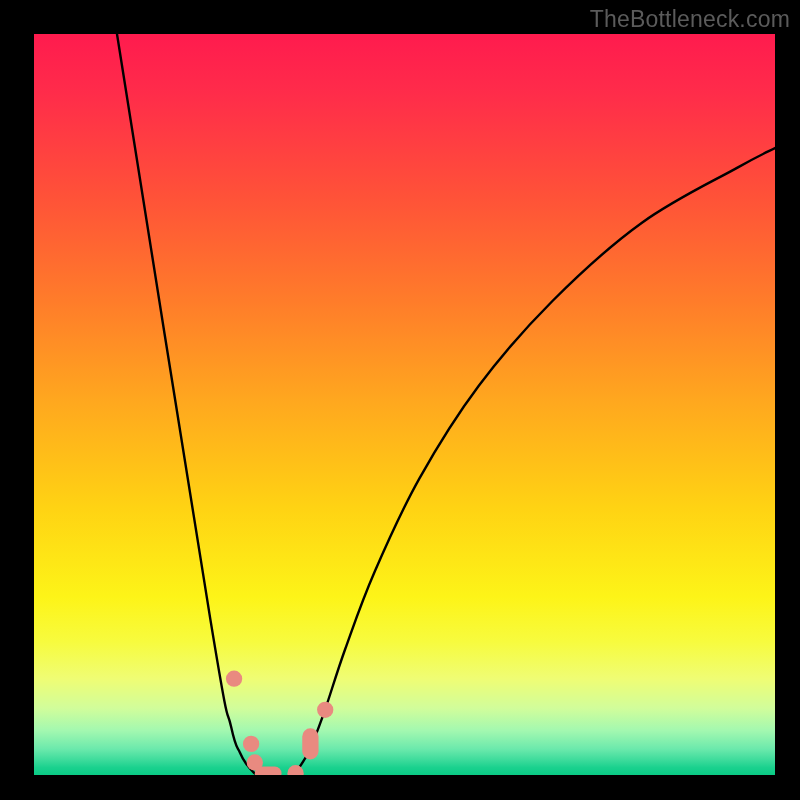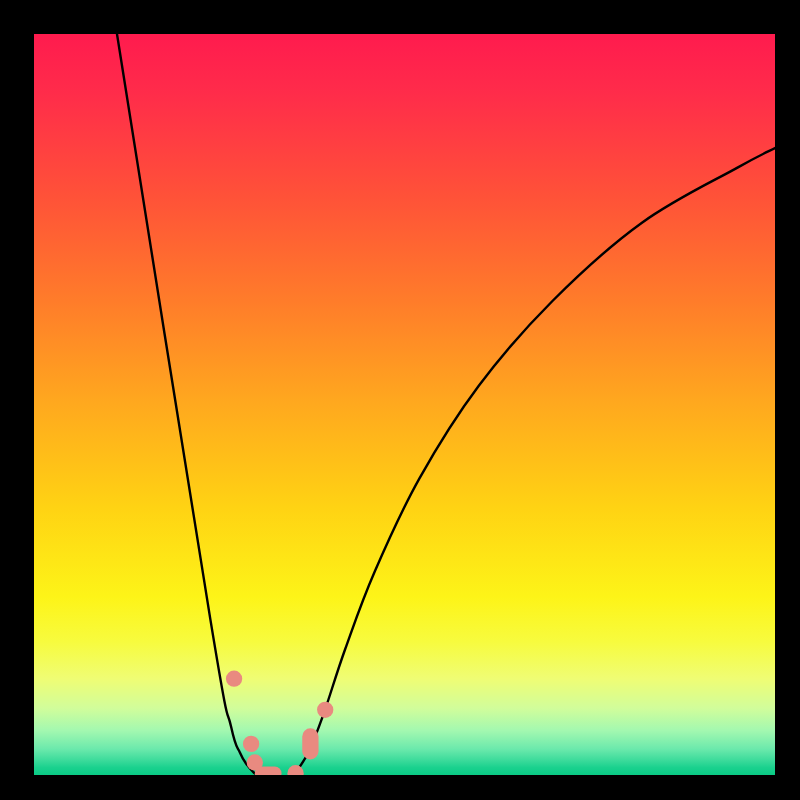--- a/index.html
+++ b/index.html
@@ -79,13 +79,14 @@
         <path d="M 260.83 739.52 C 263.23 735.78, 269.10 729.17, 274.17 718.77 C 279.24 708.37, 282.32 700.39, 288.99 681.72 C 295.66 663.05, 301.88 641.04, 311.22 615.03 C 320.56 589.02, 327.52 567.90, 340.86 537.23 C 354.20 506.55, 366.65 477.94, 385.32 444.60 C 403.99 411.25, 420.59 383.99, 444.60 351.97 C 468.61 319.96, 489.36 296.10, 518.70 266.76 C 548.04 237.42, 574.27 212.96, 607.62 188.96 C 640.97 164.95, 679.94 146.85, 703.95 133.38 C 727.96 119.91, 734.33 117.58, 741.00 114.11" fill="none" stroke="#000000" stroke-width="2.4" stroke-linecap="round"></path>
         <circle cx="200.07" cy="644.67" r="8.15" fill="#e98a80" stroke="#d77668" stroke-width="0"></circle>
         <circle cx="217.11" cy="709.88" r="8.15" fill="#e98a80" stroke="#d77668" stroke-width="0"></circle>
         <circle cx="220.82" cy="728.40" r="8.15" fill="#e98a80" stroke="#d77668" stroke-width="0"></circle>
         <rect x="220.82" y="732.48" width="26.68" height="13.34" rx="6.67" fill="#e98a80" stroke="#d77668" stroke-width="0"></rect>
         <circle cx="261.57" cy="739.15" r="8.15" fill="#e98a80" stroke="#d77668" stroke-width="0"></circle>
         <rect x="268.24" y="694.32" width="16.30" height="31.12" rx="8.15" fill="#e98a80" stroke="#d77668" stroke-width="0"></rect>
         <circle cx="291.21" cy="675.79" r="8.15" fill="#e98a80" stroke="#d77668" stroke-width="0"></circle>
       </svg>
   </div>
+  <div class="watermark">TheBottleneck.com</div>
 </div>
 
 </body></html>

